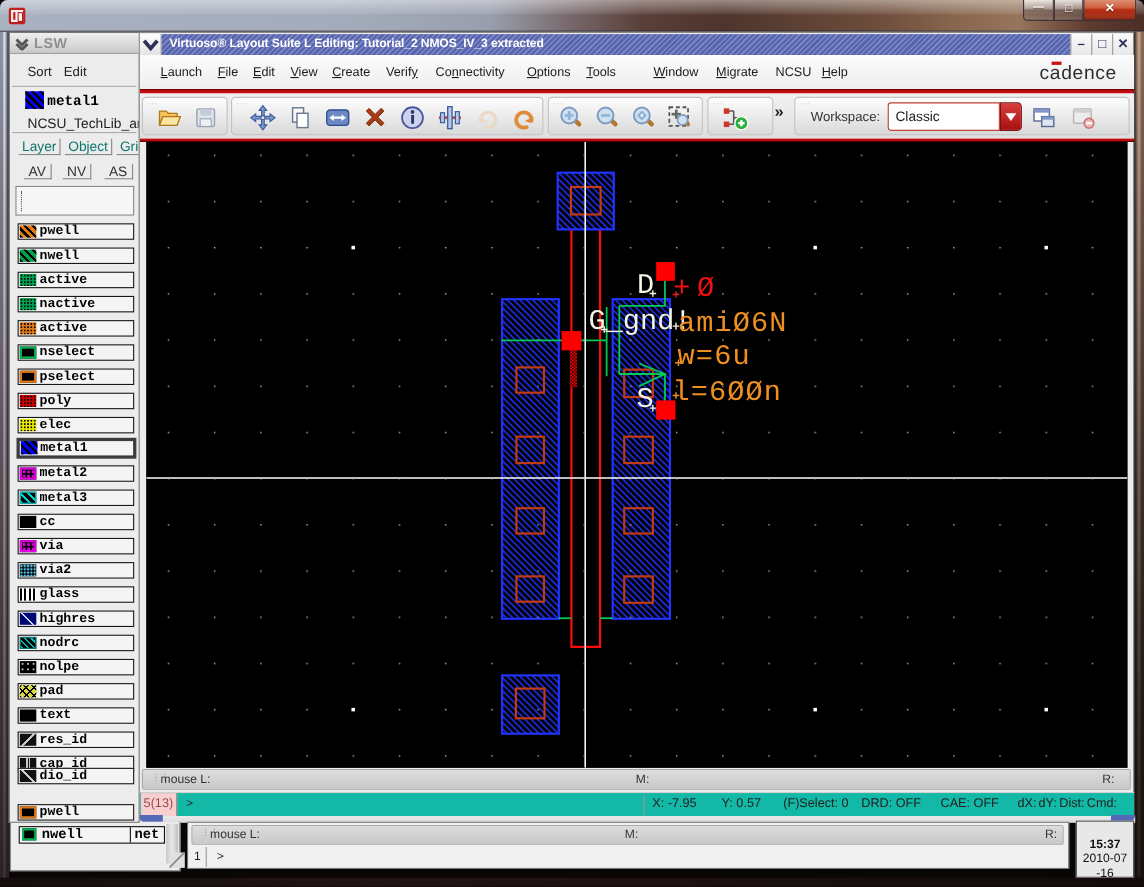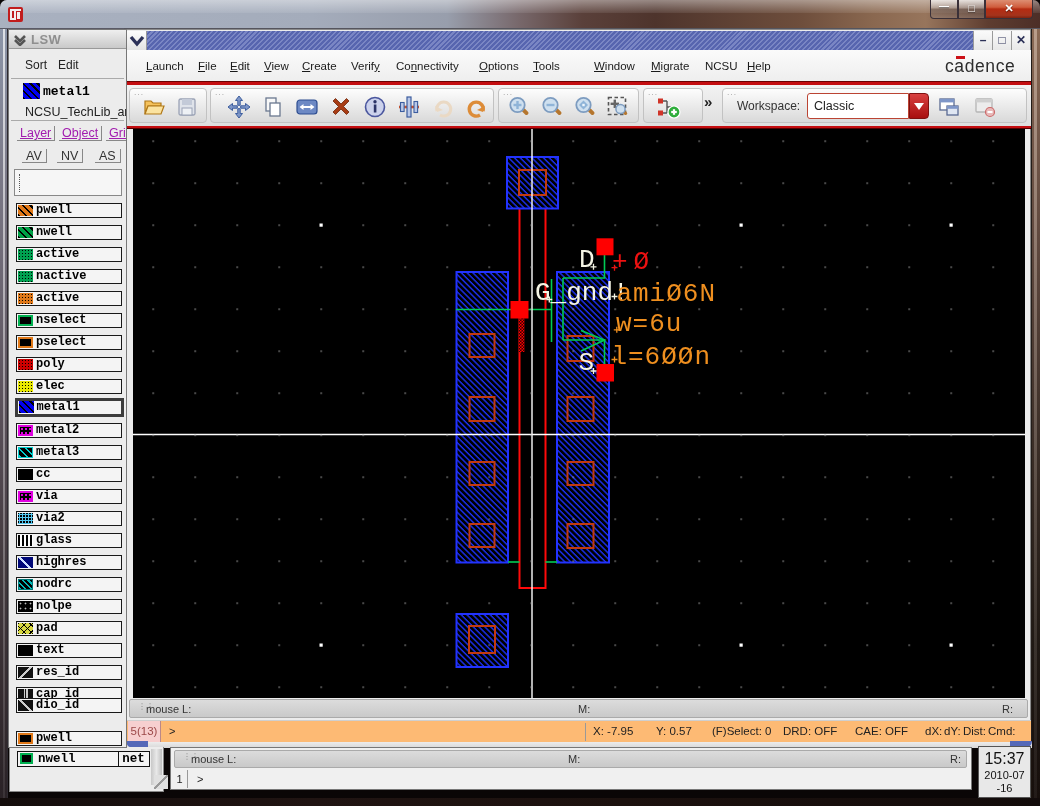--- a/index.html
+++ b/index.html
@@ -47,55 +47,55 @@
 #vtool{left:1px;top:55px;width:904px;height:41px;background:linear-gradient(#f2f2f2,#dedede);}
 .tgrp{position:absolute;top:3px;height:35px;border:1px solid #c2c2c2;border-radius:4px;background:linear-gradient(#fdfdfd,#d9d9d9);}
 .grip{position:absolute;left:4px;top:4px;width:8px;height:3px;color:#9a9a9a;font-size:7px;line-height:3px;letter-spacing:1px;}
 .ticon{position:absolute;top:6px;width:24px;height:24px;}
 #redline2{left:1px;top:96px;width:904px;height:3px;background:#c40d10;border-bottom:1px solid #550000;}
 
 #canvas{left:7px;top:99px;width:892px;height:569px;background:#000;}
 
 #vstat1{left:3px;top:669px;width:899px;height:19px;background:linear-gradient(#dcdcdc,#c9c9c9);border:1px solid #aaa;border-radius:2px;}
 .st{position:absolute;top:3px;font-size:11px;color:#333;}
-#vcmd{left:1px;top:690px;width:904px;height:22px;background:#fdba74;border-top:1px solid #cfcfcf;}
+#vcmd{left:1px;top:690px;width:904px;height:22px;background:#14b8a6;border-top:1px solid #cfcfcf;}
 #pinkbox{left:1px;top:0;width:33px;height:21px;background:#f7cfcf;border-right:1px solid #b88;color:#9c4848;font-size:11.5px;text-align:center;line-height:21px;}
 #prompt1{left:42px;top:4px;font-size:11px;color:#222;}
 .ct{position:absolute;top:4px;font-size:11.5px;color:#222;white-space:nowrap;}
 #vbotborder{left:0px;top:712px;width:906px;height:6px;background:linear-gradient(#ececec,#d8d8d8);}
 .bluecorner{position:absolute;top:711px;width:22px;height:7px;background:#5468b8;}
 
 #bwin{left:170px;top:747px;width:802px;height:43px;background:#f0f0f0;border:1px solid #777;}
 #bstat{left:3px;top:2px;width:793px;height:18px;background:linear-gradient(#dcdcdc,#c9c9c9);border:1px solid #aaa;border-radius:2px;}
 #bprompt{left:4px;top:25px;font-size:11px;color:#222;}
 #bonebox{left:1px;top:22px;width:16px;height:18px;border-right:1px solid #999;font-size:11px;color:#222;text-align:center;line-height:18px;}
 
 #blsw{left:9px;top:747px;width:155px;height:45px;background:#ececec;border:1px solid #888;border-top:none;}
 #bnwrow{left:7px;top:4px;width:133px;height:16px;background:#f4f4f4;border:1px solid #111;}
 #bnwsw{left:2px;top:1px;width:13px;height:11px;background:#000;border:2px solid #00b050;}
 #bnwname{left:20px;top:0px;font-family:"Liberation Mono",monospace;font-size:12.5px;font-weight:bold;color:#000;line-height:14px;}
 #bnet{right:1px;top:0px;width:30px;height:14px;border-left:1px solid #111;font-family:"Liberation Mono",monospace;font-size:12.5px;font-weight:bold;line-height:14px;text-align:center;}
 #bscroll{left:141px;top:2px;width:11px;height:36px;background:linear-gradient(90deg,#c8c8c8,#e8e8e8 50%,#c0c0c0);}
 #bgrip{left:144px;top:28px;width:14px;height:14px;background:linear-gradient(135deg,transparent 45%,#999 45%,#999 55%,transparent 55%),#e0e0e0;}
 
 #clock{left:978px;top:746px;width:53px;height:52px;background:#e8e8e8;border:1px solid #555;text-align:center;color:#111;}
-#clock .t1{font-size:16px;font-weight:normal;margin-top:3px;}
+#clock .t1{font-size:11px;font-weight:bold;margin-top:15px;}
 #clock .t2{font-size:11px;margin-top:1px;}
 
 #lsw{left:8px;top:29px;width:119px;height:719px;background:#ececec;border:1px solid #777;overflow:hidden;}
 #lswtitle{left:0;top:0;width:117px;height:19px;background:linear-gradient(#efefef,#c9c9c9);border-bottom:1px solid #999;}
 #lswchev{left:4px;top:3px;width:14px;height:13px;}
 #lswtext{left:22px;top:2px;font-size:13px;font-weight:bold;color:#8f8f8f;letter-spacing:.5px;}
 .lswmenu{position:absolute;top:28px;font-size:12px;color:#222;}
 #lswsep1{left:2px;top:48px;width:113px;height:1px;background:#aaa;}
 #cursw{left:14px;top:53px;width:17px;height:16px;background:#0000ee repeating-linear-gradient(45deg,#000 0 2px,transparent 2px 5px);}
 #curname{left:34px;top:54px;font-family:"Liberation Mono",monospace;font-size:13px;font-weight:bold;color:#000;}
 #libname{left:16px;top:75px;font-size:12.5px;color:#222;white-space:nowrap;}
 #lswsep2{left:2px;top:90px;width:113px;height:1px;background:#aaa;}
-.tab{position:absolute;top:96px;height:15px;font-size:12.5px;color:#a21caf;border-right:1px solid #888;border-bottom:1px solid #888;padding:0 3px;text-decoration:underline;}
+.tab{position:absolute;top:96px;height:15px;font-size:12.5px;color:#0f766e;border-right:1px solid #888;border-bottom:1px solid #888;padding:0 3px;}
 .avb{position:absolute;top:119px;height:14px;font-size:12.5px;color:#333;border-right:1px solid #888;border-bottom:1px solid #888;padding:0 4px;}
 #lswinput{left:5px;top:139px;width:108px;height:27px;background:#f6f6f6;border:1px solid #888;}
 #lswinput:before{content:"";position:absolute;left:4px;top:4px;width:1px;height:18px;border-left:1px dotted #555;}
 
 .lrow{position:absolute;left:7px;width:106px;height:15px;background:#f4f4f4;border:1px solid #181818;}
 .lrow.sel{left:5.5px;width:109px;height:19px;border:3px solid #3c3c3c;}
 .lsw-s{position:absolute;left:1px;top:1px;width:15px;height:11px;}
 .lrow.sel .lsw-s{left:1px;top:0px;height:12px;}
 .lname{position:absolute;left:19px;top:-1px;font-family:"Liberation Mono",monospace;font-size:12px;font-weight:bold;color:#000;line-height:15px;white-space:nowrap;}
 
@@ -141,20 +141,21 @@
   </div>
   <div id="fleft" class="abs"></div>
   <div id="fright" class="abs"></div>
   <div id="fbottom" class="abs"></div>
 
 <div id="vwin" class="abs">
   <div id="vchev" class="abs"><svg width="20" height="19" viewBox="0 0 20 19">
           <path d="M4 6 L10 13 L16 6" fill="none" stroke="#2c3158" stroke-width="3.4"></path>
         </svg></div>
   <div id="vstripes" class="abs"></div>
+  <div id="vtitletext" class="abs">Virtuoso® Layout Suite L Editing: Tutorial_2 NMOS_IV_3 extracted</div>
   <div class="vbtn" style="left:847px">–</div>
   <div class="vbtn" style="left:866px">□</div>
   <div class="vbtn" style="left:885px">✕</div>
   <div id="vmenu" class="abs">
         <div class="mi" style="left:19px"><u>L</u>aunch</div>
         <div class="mi" style="left:71px"><u>F</u>ile</div>
         <div class="mi" style="left:103px"><u>E</u>dit</div>
         <div class="mi" style="left:137px"><u>V</u>iew</div>
         <div class="mi" style="left:175px"><u>C</u>reate</div>
         <div class="mi" style="left:224px">Verif<u>y</u></div>

